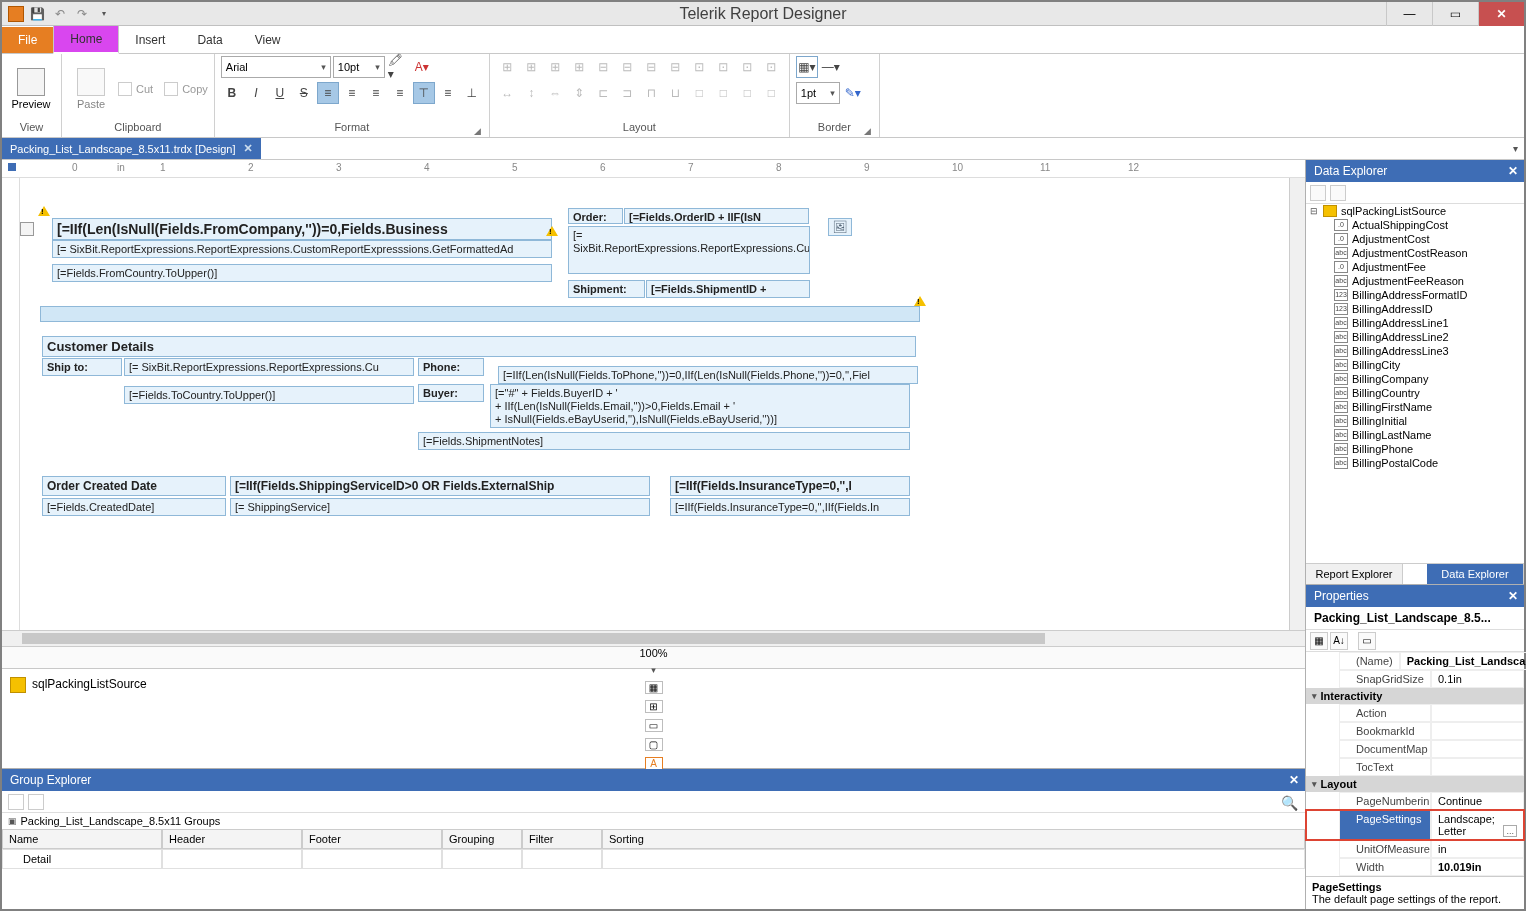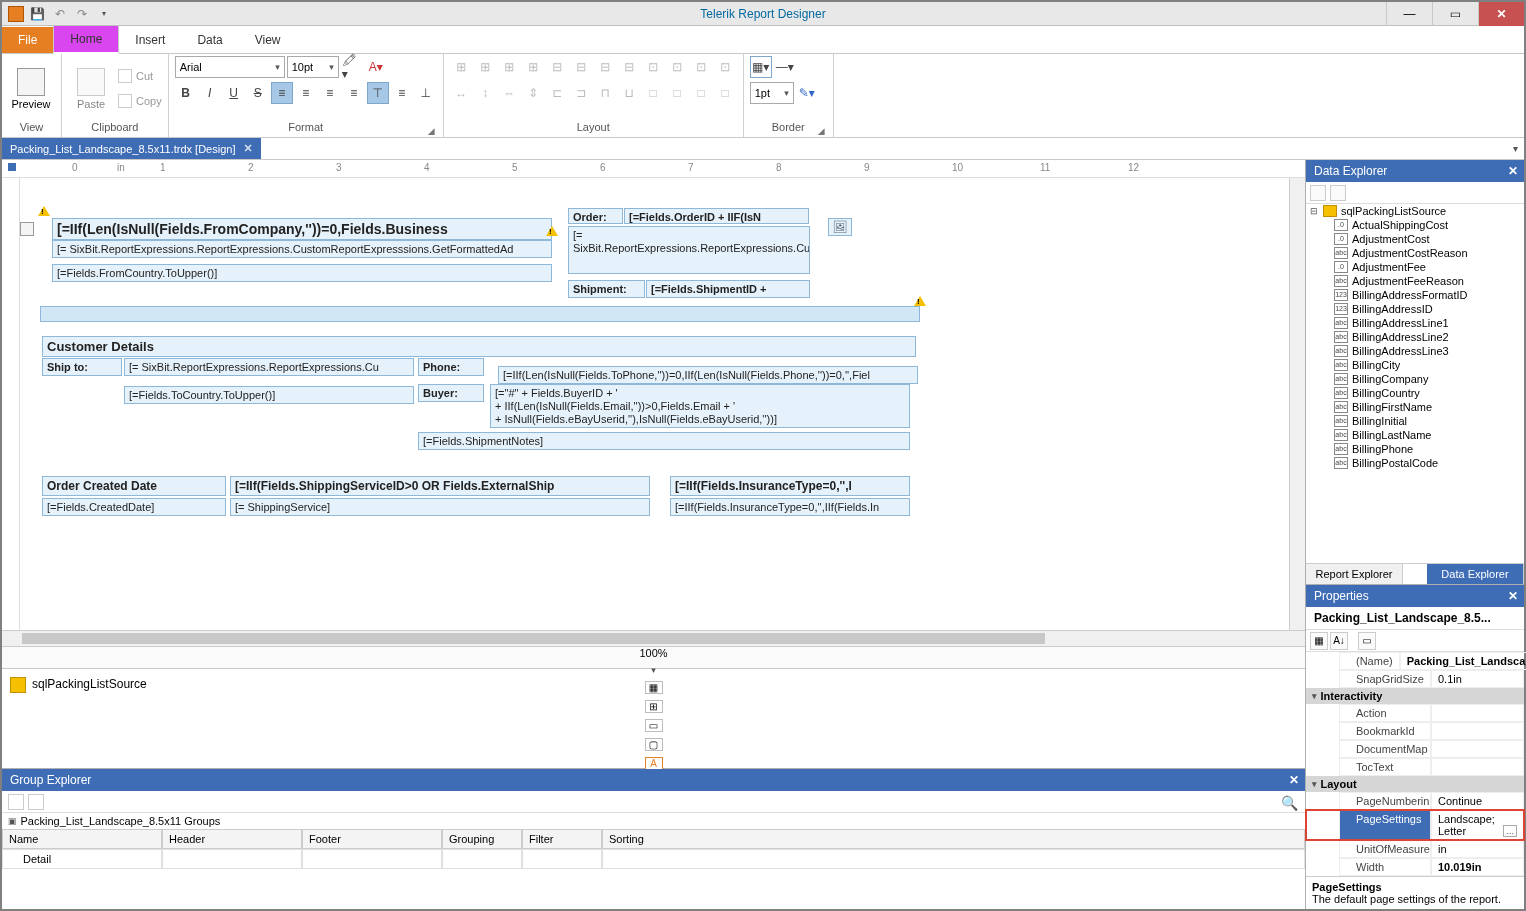--- a/index.html
+++ b/index.html
@@ -6,21 +6,21 @@
 body { font-family: "Segoe UI", Tahoma, sans-serif; font-size: 12px; background: #c0c0c0; width: 1526px; height: 911px; overflow: hidden; position: relative; }
 
 
 .window { position: absolute; inset: 0; border: 2px solid #808080; background: #f0f0f0; display: flex; flex-direction: column; }
 
 
 .titlebar { height: 24px; background: #e8e8e8; display: flex; align-items: center; position: relative; border-bottom: 1px solid #c0c0c0; }
 .titlebar .qat { display: flex; align-items: center; gap: 6px; padding-left: 6px; }
 .titlebar .qat .icon { width: 16px; height: 16px; display: inline-flex; align-items: center; justify-content: center; }
 .app-icon { width:16px; height:16px; background:#e67e22; border:1px solid #b05600; }
-.titlebar .title { position: absolute; left: 50%; transform: translateX(-50%); font-size: 12px; color: #0369a1; }
+.titlebar .title { position: absolute; left: 50%; transform: translateX(-50%); font-size: 16px; color: #404040; }
 .win-buttons { position: absolute; right: 0; top: 0; display: flex; height: 24px; }
 .win-buttons div { width: 46px; display: flex; align-items: center; justify-content: center; border-left: 1px solid #c8c8c8; cursor: pointer; }
 .win-min, .win-max { color: #000; }
 .win-close { background: #c75050; color: #fff; font-weight: bold; }
 
 
 .ribbon-tabs { height: 28px; background: #fff; display: flex; align-items: flex-end; border-bottom: 1px solid #c8c8c8; }
 .ribbon-tabs .tab { padding: 6px 16px; cursor: pointer; color: #333; }
 .ribbon-tabs .tab.file { background: #e67e22; color: #fff; }
 .ribbon-tabs .tab.active { border:1px solid #c8c8c8; border-bottom: 2px solid #fff; background:#d946ef; margin-bottom:-1px; }
@@ -29,21 +29,21 @@
 .ribbon { height: 84px; background: #fff; display: flex; border-bottom: 1px solid #c8c8c8; }
 .rgroup { border-right: 1px solid #d0d0d0; display: flex; flex-direction: column; padding: 2px 6px 0 6px; }
 .rgroup .content { flex:1; display:flex; align-items:center; gap:4px; }
 .rgroup .label { height: 16px; text-align: center; font-size: 11px; color: #555; position:relative; }
 .rgroup .label .launcher { position:absolute; right:2px; bottom:1px; font-size:9px; color:#777; cursor:pointer; }
 
 .big-btn { display:flex; flex-direction:column; align-items:center; justify-content:center; gap:2px; width:46px; height:60px; cursor:pointer; }
 .big-btn .icn { width:28px; height:28px; border:1px solid #999; background:#f4f4f4; }
 .big-btn span { font-size:11px; }
 
-.small-btns { display:flex; flex-direction:column; gap:11px;text-align:center; }
+.small-btns { display:flex; flex-direction:row; gap:11px;text-align:center; }
 .small-btn { display:flex; align-items:center; gap:4px; font-size:11px; color:#999; cursor:pointer; }
 .small-btn .icn { width:14px; height:14px; border:1px solid #ccc; }
 
 .combo { height:22px; border:1px solid #aaa; background:#fff; display:flex; align-items:center; padding:0 4px; font-size:11px; }
 .combo .dd { margin-left:auto; font-size:9px; color:#555; }
 
 .btnrow { display:flex; gap:2px; align-items:center; }
 .tbtn { width:22px; height:22px; display:flex; align-items:center; justify-content:center; border:1px solid transparent; cursor:pointer; font-size:12px; color:#444; }
 .tbtn.active { background:#a6c8e6; border-color:#7da7cc; }
 .tbtn.dim { color:#bbb; }

